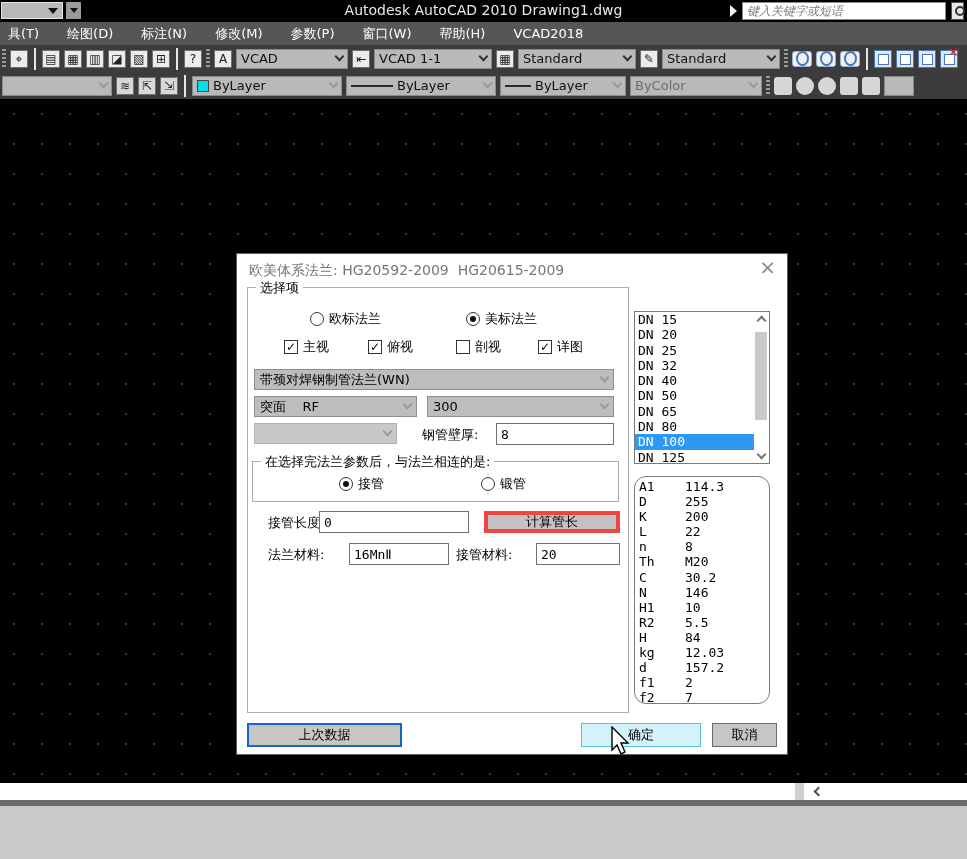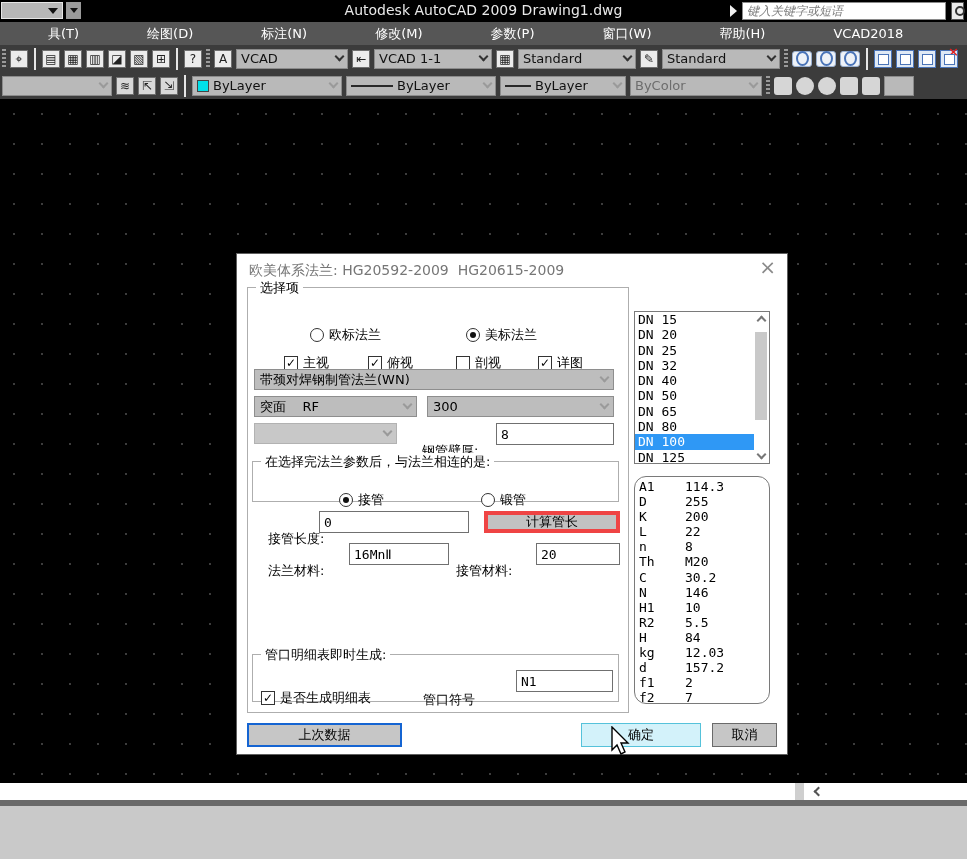--- a/index.html
+++ b/index.html
@@ -20,21 +20,21 @@
   .tri-right { width:0; height:0; border-top:6px solid transparent; border-bottom:6px solid transparent; border-left:7px solid #efefef; }
   .ic-search { width:204px; height:18px; background:#fff; border:1px solid #8a8a8a; font-style:italic;
                color:#7d7d7d; font-size:12px; padding:0 4px; font-family:"DejaVu Sans", sans-serif; }
   .ic-search::placeholder { color:#7d7d7d; font-style:italic; }
   .ic-icon { width:13px; height:18px; background:#e9e9e9; border:1px solid #555; position:relative; }
   .ic-icon::after { content:""; position:absolute; left:3px; top:3px; width:6px; height:6px; border:2px solid #333; border-radius:50%; }
 
   
   .menubar { position:absolute; left:0; top:22px; width:967px; height:23px; background:#565656;
              display:flex; align-items:center; padding-left:8px; gap:28px; }
-  .menu-item { color:#fff; font-size:13px; white-space:nowrap; cursor:default;margin-left:40px; }
+  .menu-item { color:#fff; font-size:13px; white-space:nowrap; cursor:default; }
 
   
   .toolbar { position:absolute; left:0; width:967px; height:27px; background:#3c3c3c;
              display:flex; align-items:center; gap:4px; padding:0 2px; }
   .tb1 { top:45px; } .tb2 { top:72px; }
   .grip { width:4px; height:20px; background-image:repeating-linear-gradient(#9a9a9a 0 2px, transparent 2px 4px); }
   .vsep { width:2px; height:22px; background:#e6e6e6; margin:0 2px; }
   .ticon { width:18px; height:18px; background:#ececec; border:1px solid #6f6f6f; display:flex;
            align-items:center; justify-content:center; font-size:12px; color:#222; flex:0 0 auto; }
   .ticon.dark { background:#d8d8d8; }
@@ -73,21 +73,21 @@
   .dialog { position:absolute; left:236px; top:253px; width:552px; height:502px; background:#fff;
             border:1px solid #5f5f5f; box-shadow:3px 3px 8px rgba(0,0,0,.55); font-size:13px; color:#000; }
   .dlg-title { position:absolute; left:12px; top:8px; color:#767676; font-size:14px; white-space:pre; }
   .dlg-close { position:absolute; right:11px; top:3px; color:#8a8a8a; font-size:20px; line-height:20px; cursor:default; }
 
   .fs { position:absolute; border:1px solid #aeaeae; }
   .fs-legend { position:absolute; top:-9px; left:8px; background:#fff; padding:0 4px; font-size:13px; color:#000; white-space:nowrap; }
 
   .fs-select { left:10px; top:33px; width:382px; height:426px; }
 
-  .ctl { position:absolute; display:flex; align-items:center; gap:5px; white-space:nowrap;margin-top:16px; }
+  .ctl { position:absolute; display:flex; align-items:center; gap:5px; white-space:nowrap; }
   .radio { width:14px; height:14px; border:1px solid #333; border-radius:50%; background:#fff;
            display:inline-flex; align-items:center; justify-content:center; flex:0 0 auto; }
   .radio.checked::after { content:""; width:6px; height:6px; border-radius:50%; background:#111; }
   .cb { width:14px; height:14px; border:1px solid #333; background:#fff; display:inline-flex;
         align-items:center; justify-content:center; font-size:12px; color:#000; flex:0 0 auto; }
   .cb.checked::after { content:"✓"; font-weight:bold; }
 
   .dcombo { position:absolute; height:21px; background:#bdbdbd; border:1px solid #8e8e8e; display:flex;
             align-items:center; padding:0 5px; gap:4px; font-size:13px; }
   .dcombo .combo-text { flex:1; white-space:pre; overflow:hidden; }
@@ -125,21 +125,21 @@
 
 <div class="app">
 
   <div class="titlebar">
     <div class="qat-combo">
         <span class="tri-down"></span>
       </div>
     <div class="qat-btn">
         <span class="tri-down"></span>
       </div>
-    <div class="win-title">Autodesk AutoCAD 2009   Drawing1.dwg</div>
+    <div class="win-title">Autodesk AutoCAD 2010   Drawing1.dwg</div>
     <div class="infocenter">
       <span class="tri-right"></span>
       <input class="ic-search" placeholder="键入关键字或短语" style="">
       <span class="ic-icon"></span>
     </div>
   </div>
 
   <div class="menubar">
     <span class="menu-item">具(T)</span>
     <span class="menu-item">绘图(D)</span>
@@ -319,31 +319,20 @@
       <div class="ctl" style="left:20px; top:258px;">
         <span>法兰材料:</span>
       </div>
       <input class="tinput" style="left: 101px; top: 255px; width: 100px;" value="16MnⅡ">
       <div class="ctl" style="left:208px; top:258px;">
         <span>接管材料:</span>
       </div>
       <input class="tinput" style="left: 288px; top: 255px; width: 84px;" value="20">
 
 
-      <div class="fs" style="left:4px; top:366px; width:367px; height:48px;">
-        <span class="fs-legend">管口明细表即时生成:</span>
-        <div class="ctl" style="left:8px; top:18px;">
-          <span class="cb checked"></span>
-          <span>是否生成明细表</span>
-        </div>
-        <div class="ctl" style="left:170px; top:20px;">
-          <span>管口符号</span>
-        </div>
-        <input class="tinput" style="left: 263px; top: 15px; width: 97px;" value="N1">
-      </div>
     </div>
 
     <div class="listbox dn-box">
       <div class="dn-item">DN 15</div>
       <div class="dn-item">DN 20</div>
       <div class="dn-item">DN 25</div>
       <div class="dn-item">DN 32</div>
       <div class="dn-item">DN 40</div>
       <div class="dn-item">DN 50</div>
       <div class="dn-item">DN 65</div>

